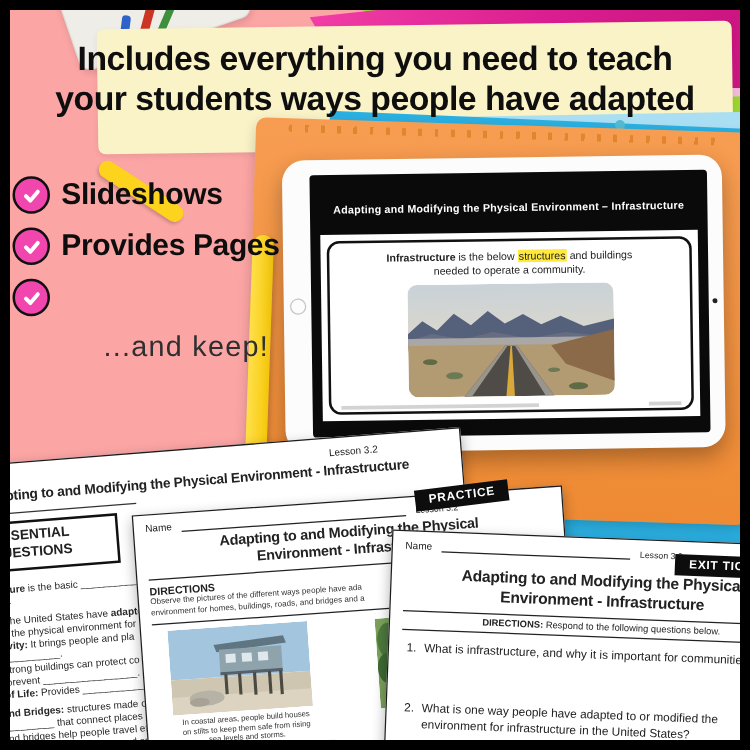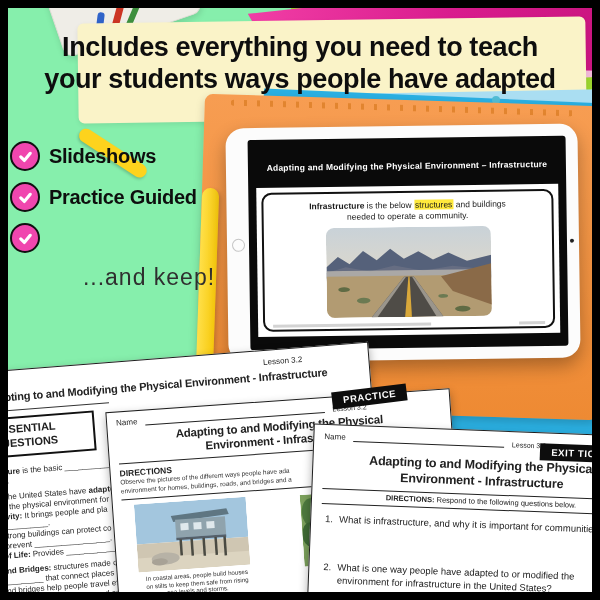--- a/index.html
+++ b/index.html
@@ -1,19 +1,19 @@
 <!DOCTYPE html>
 <html><head>
 <meta charset="utf-8">
 <style>
   * { margin:0; padding:0; box-sizing:border-box; }
   html,body { background:#333; }
   #stage {
     position:relative; width:600px; height:600px; overflow:hidden;
-    background:#86efac; font-family:"Liberation Sans", sans-serif;
+    background:#fca5a5; font-family:"Liberation Sans", sans-serif;
   }
   .frame { position:absolute; inset:0; border:8px solid #000; z-index:100; pointer-events:none; }
 
   
   .abs { position:absolute; }
   .tray { left:50px; top:-38px; width:145px; height:75px; background:#efede7; border:1px solid #e0ddd5;
           border-radius:10px; transform:rotate(-19deg); z-index:1; box-shadow:0 3px 6px rgba(0,0,0,.12); }
   .pen { position:absolute; border-radius:3px; }
   .pen.blue  { left:36px; top:40px; width:7px; height:36px; background:#2f63c9; transform:rotate(26deg); }
   .pen.red   { left:56px; top:38px; width:7px; height:32px; background:#cc3524; transform:rotate(34deg); }
@@ -42,21 +42,21 @@
   
   .headline { position:absolute; left:0; right:0; top:31px; z-index:10; text-align:center;
               font-weight:800; font-size:27px; line-height:1.2; color:#0e0e0e; letter-spacing:-0.4px; }
 
   
   .checklist { position:absolute; left:10px; top:141px; z-index:10; }
   .chk-item { display:flex; align-items:center; margin-bottom:11px; }
   .chk-icon { width:30px; height:30px; border-radius:50%; background:#f046ae; border:2.5px solid #101010;
               display:flex; align-items:center; justify-content:center; flex:0 0 auto; }
   .chk-icon svg { width:19px; height:19px; }
-  .chk-label { font-weight:800; font-size:20px; color:#0e0e0e; margin-left:9px; letter-spacing:-0.3px; }
+  .chk-label { font-weight:800; font-size:24px; color:#0e0e0e; margin-left:9px; letter-spacing:-0.3px; }
   .more { margin-left:34px; width:210px; text-align:center; font-size:23px; color:#2f2f2f; letter-spacing:1px; }
 
   
   .tablet { position:absolute; left:227px; top:126px; width:352px; height:234px; background:#fcfcfc;
             border-radius:18px; transform:rotate(-0.8deg); z-index:5; box-shadow:0 8px 18px rgba(0,0,0,.3); }
   .home-btn { position:absolute; left:5px; top:50%; transform:translateY(-50%); width:13px; height:13px;
               border:1.5px solid #c6c6c6; border-radius:50%; }
   .camera { position:absolute; right:5px; top:50%; transform:translateY(-50%); width:4px; height:4px;
             background:#222; border-radius:50%; }
   .screen { position:absolute; left:22px; top:12px; right:12px; bottom:12px; background:#0a0a0a; border-radius:3px; }
@@ -159,21 +159,21 @@
           </svg>
         </span>
       <span class="chk-label">Slideshows</span>
     </div>
     <div class="chk-item">
       <span class="chk-icon">
           <svg viewBox="0 0 24 24">
             <path d="M6 12.5 L10.5 17 L18 8" stroke="#fff" stroke-width="4" fill="none" stroke-linecap="round" stroke-linejoin="round"></path>
           </svg>
         </span>
-      <span class="chk-label">Practice Guided</span>
+      <span class="chk-label">Provides Pages</span>
     </div>
     <div class="chk-item">
       <span class="chk-icon">
           <svg viewBox="0 0 24 24">
             <path d="M6 12.5 L10.5 17 L18 8" stroke="#fff" stroke-width="4" fill="none" stroke-linecap="round" stroke-linejoin="round"></path>
           </svg>
         </span>
     </div>
     <div class="more">...and keep!</div>
   </div>

